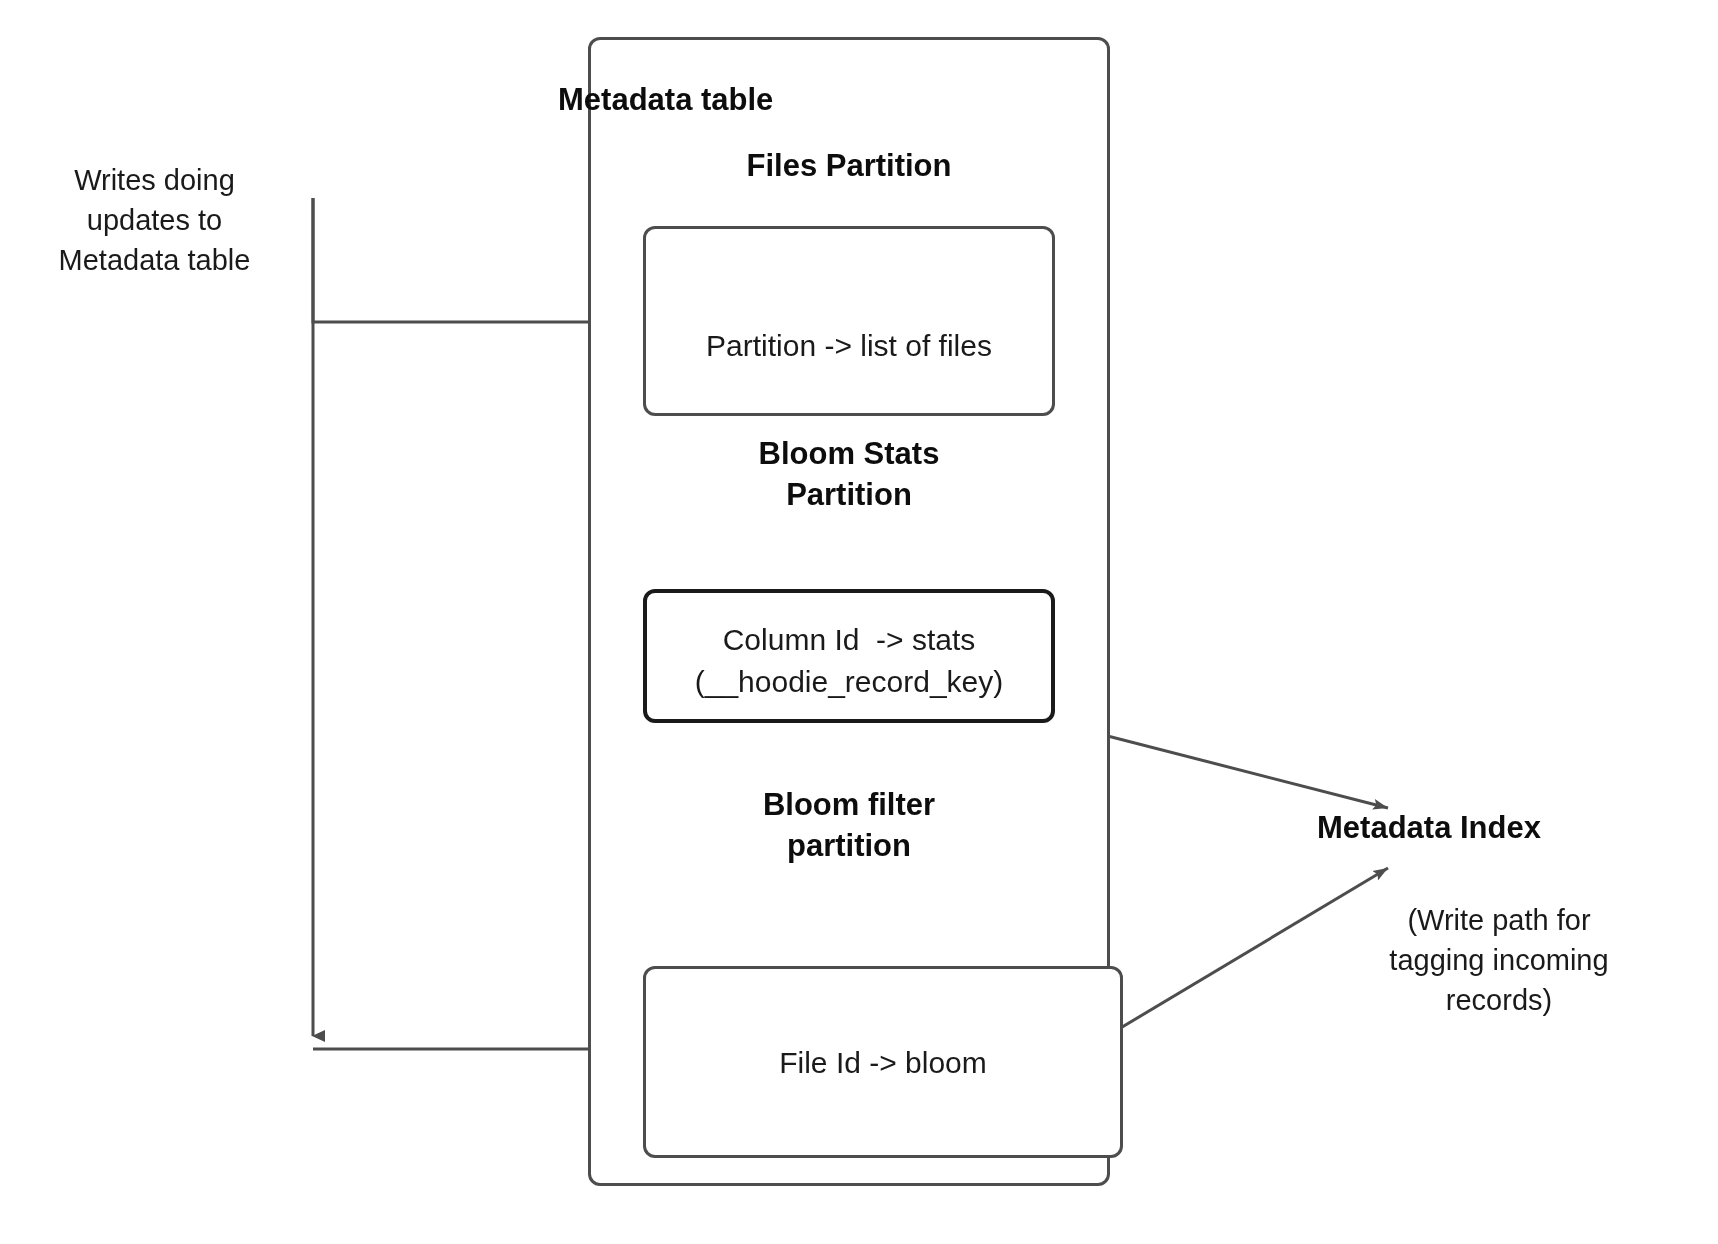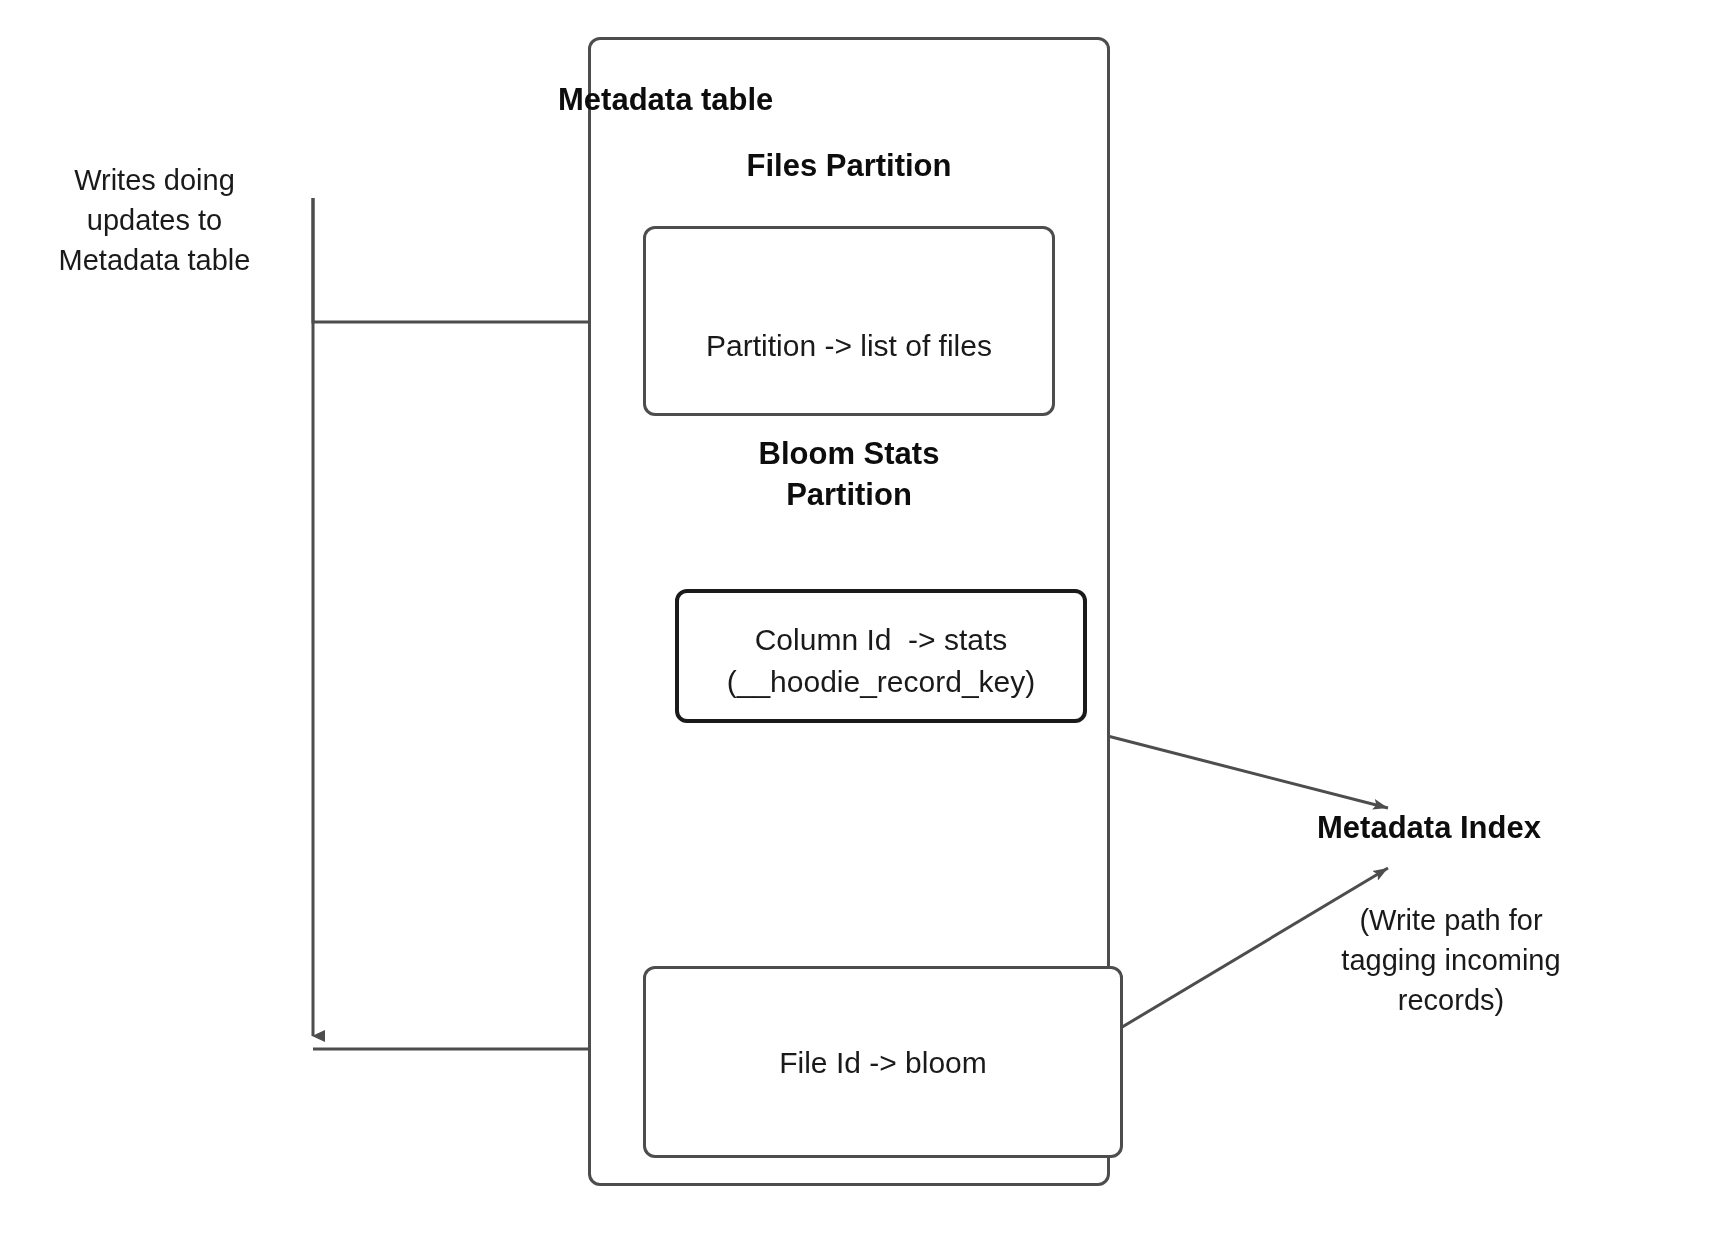--- a/index.html
+++ b/index.html
@@ -29,21 +29,20 @@
   .box {
     position: absolute;
     box-sizing: border-box;
     background: #ffffff;
     border: 3px solid #4d4d4d;
     border-radius: 12px;
   }
   .box.strong {
     border-color: #1a1a1a;
     border-width: 4px;
-    margin-left: 32px;
   }
   .box-label {
     position: absolute;
     left: 0;
     right: 0;
     text-align: center;
     font-size: 30px;
     line-height: 42px;
     color: #1a1a1a;
     white-space: pre;
@@ -130,24 +129,26 @@
   </div>
 
   <div class="title section-title" style="left:643px; top:433px; width:412px;">Bloom Stats
 Partition</div>
 
   <div class="box strong" style="left:643px; top:589px; width:412px; height:134px;">
     <div class="box-label" style="top:26px;">Column Id  -&gt; stats
 (__hoodie_record_key)</div>
   </div>
 
+  <div class="title section-title" style="left:643px; top:784px; width:412px;">Bloom filter
+partition</div>
 
   <div class="box" style="left:643px; top:966px; width:480px; height:192px;">
     <div class="box-label" style="top:73px;">File Id -&gt; bloom</div>
   </div>
 
   <div class="index-title" style="left:1214px; top:808px; width:430px;">Metadata Index</div>
 
-  <div class="note" style="left:1236px; top:900px; width:430px;">(Write path for
+  <div class="note" style="left:1284px; top:900px; width:430px;">(Write path for
 tagging incoming
 records)</div>
 
 </div>
 
 </body></html>

